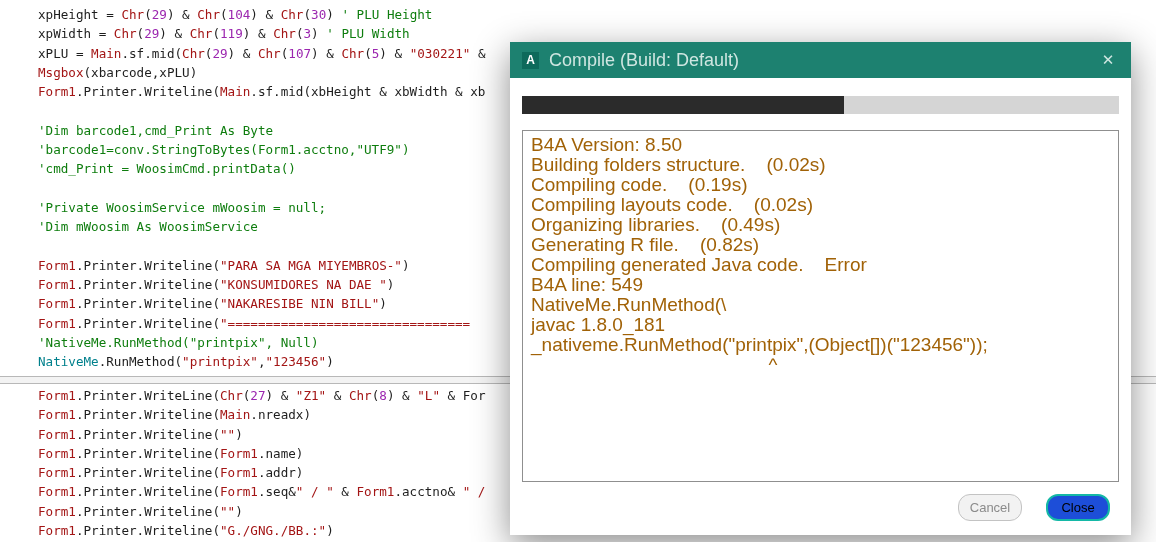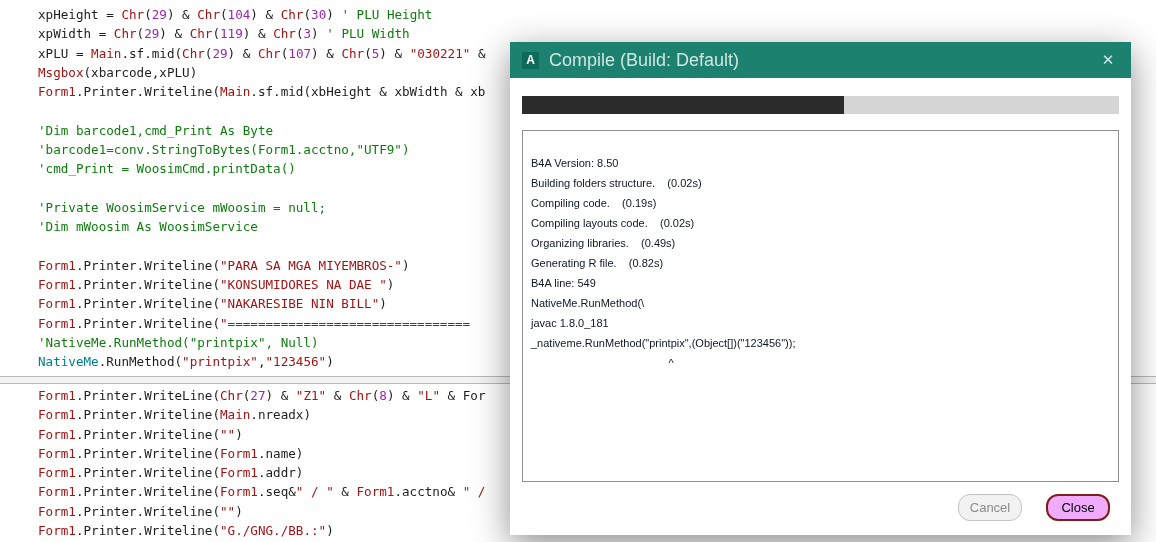--- a/index.html
+++ b/index.html
@@ -44,32 +44,32 @@
     margin-right:10px; flex:0 0 17px;
   }
   .title { color:#cfe6e1; font-size:18px; flex:1 1 auto; }
   .close-x { color:#cfe6e1; font-size:15px; width:22px; text-align:center; cursor:pointer; }
 
   .progress-track { height:18px; margin:18px 12px 0 12px; background:#d5d5d5; }
   .progress-fill  { height:100%; width:0; background:#2b2b2b; }
 
   .log {
     margin:16px 12px 0 12px; height:352px; border:1px solid #8f8f8f;
-    background:#ffffff; padding:22px 8px; overflow:hidden;
-    font-size:11px; color:#0f172a;
+    background:#ffffff; padding:4px 8px; overflow:hidden;
+    font-size:19px; color:#a16207;
   }
   .log-line { line-height:20px; white-space:pre-wrap; word-break:break-word; }
 
   .btn-row { display:flex; justify-content:flex-end; align-items:center; gap:24px; margin:12px 21px 0 0; }
   .btn {
     min-width:64px; height:27px; font-family:"Liberation Sans",sans-serif; font-size:13px;
     display:inline-flex; align-items:center; justify-content:center; cursor:pointer; padding:0 10px;border-radius:12px;
   }
   .btn-cancel { background:#f2f2f2; border:1px solid #c3c3c3; color:#8b8b8b; }
-  .btn-close  { background:#f0abfc; border:2px solid #7f1d1d; color:#000000; }
+  .btn-close  { background:#1d4ed8; border:2px solid #14b8a6; color:#000000; }
 </style>
 </head>
 <body>
 
 <div class="pane-top editor" id="pane-top"><div class="code-line"><span class="tok-k">xpHeight = </span><span class="tok-r">Chr</span><span class="tok-k">(</span><span class="tok-n">29</span><span class="tok-k">) &amp; </span><span class="tok-r">Chr</span><span class="tok-k">(</span><span class="tok-n">104</span><span class="tok-k">) &amp; </span><span class="tok-r">Chr</span><span class="tok-k">(</span><span class="tok-n">30</span><span class="tok-k">) </span><span class="tok-c">' PLU Height</span></div><div class="code-line"><span class="tok-k">xpWidth = </span><span class="tok-r">Chr</span><span class="tok-k">(</span><span class="tok-n">29</span><span class="tok-k">) &amp; </span><span class="tok-r">Chr</span><span class="tok-k">(</span><span class="tok-n">119</span><span class="tok-k">) &amp; </span><span class="tok-r">Chr</span><span class="tok-k">(</span><span class="tok-n">3</span><span class="tok-k">) </span><span class="tok-c">' PLU Width</span></div><div class="code-line"><span class="tok-k">xPLU = </span><span class="tok-r">Main</span><span class="tok-k">.sf.mid(</span><span class="tok-r">Chr</span><span class="tok-k">(</span><span class="tok-n">29</span><span class="tok-k">) &amp; </span><span class="tok-r">Chr</span><span class="tok-k">(</span><span class="tok-n">107</span><span class="tok-k">) &amp; </span><span class="tok-r">Chr</span><span class="tok-k">(</span><span class="tok-n">5</span><span class="tok-k">) &amp; </span><span class="tok-s">"030221"</span><span class="tok-k"> &amp;</span></div><div class="code-line"><span class="tok-r">Msgbox</span><span class="tok-k">(xbarcode,xPLU)</span></div><div class="code-line"><span class="tok-r">Form1</span><span class="tok-k">.Printer.Writeline(</span><span class="tok-r">Main</span><span class="tok-k">.sf.mid(xbHeight &amp; xbWidth &amp; xb</span></div><div class="code-line">&nbsp;</div><div class="code-line"><span class="tok-c">'Dim barcode1,cmd_Print As Byte</span></div><div class="code-line"><span class="tok-c">'barcode1=conv.StringToBytes(Form1.acctno,"UTF9")</span></div><div class="code-line"><span class="tok-c">'cmd_Print = WoosimCmd.printData()</span></div><div class="code-line">&nbsp;</div><div class="code-line"><span class="tok-c">'Private WoosimService mWoosim = null;</span></div><div class="code-line"><span class="tok-c">'Dim mWoosim As WoosimService</span></div><div class="code-line">&nbsp;</div><div class="code-line"><span class="tok-r">Form1</span><span class="tok-k">.Printer.Writeline(</span><span class="tok-s">"PARA SA MGA MIYEMBROS-"</span><span class="tok-k">)</span></div><div class="code-line"><span class="tok-r">Form1</span><span class="tok-k">.Printer.Writeline(</span><span class="tok-s">"KONSUMIDORES NA DAE "</span><span class="tok-k">)</span></div><div class="code-line"><span class="tok-r">Form1</span><span class="tok-k">.Printer.Writeline(</span><span class="tok-s">"NAKARESIBE NIN BILL"</span><span class="tok-k">)</span></div><div class="code-line"><span class="tok-r">Form1</span><span class="tok-k">.Printer.Writeline(</span><span class="tok-s">"================================</span></div><div class="code-line"><span class="tok-c">'NativeMe.RunMethod("printpix", Null)</span></div><div class="code-line"><span class="tok-t">NativeMe</span><span class="tok-k">.RunMethod(</span><span class="tok-s">"printpix"</span><span class="tok-k">,</span><span class="tok-s">"123456"</span><span class="tok-k">)</span></div></div>
 <div class="splitter"></div>
 <div class="pane-bottom editor" id="pane-bottom"><div class="code-line"><span class="tok-r">Form1</span><span class="tok-k">.Printer.WriteLine(</span><span class="tok-r">Chr</span><span class="tok-k">(</span><span class="tok-n">27</span><span class="tok-k">) &amp; </span><span class="tok-s">"Z1"</span><span class="tok-k"> &amp; </span><span class="tok-r">Chr</span><span class="tok-k">(</span><span class="tok-n">8</span><span class="tok-k">) &amp; </span><span class="tok-s">"L"</span><span class="tok-k"> &amp; For</span></div><div class="code-line"><span class="tok-r">Form1</span><span class="tok-k">.Printer.Writeline(</span><span class="tok-r">Main</span><span class="tok-k">.nreadx)</span></div><div class="code-line"><span class="tok-r">Form1</span><span class="tok-k">.Printer.Writeline(</span><span class="tok-s">""</span><span class="tok-k">)</span></div><div class="code-line"><span class="tok-r">Form1</span><span class="tok-k">.Printer.Writeline(</span><span class="tok-r">Form1</span><span class="tok-k">.name)</span></div><div class="code-line"><span class="tok-r">Form1</span><span class="tok-k">.Printer.Writeline(</span><span class="tok-r">Form1</span><span class="tok-k">.addr)</span></div><div class="code-line"><span class="tok-r">Form1</span><span class="tok-k">.Printer.Writeline(</span><span class="tok-r">Form1</span><span class="tok-k">.seq&amp;</span><span class="tok-s">" / "</span><span class="tok-k"> &amp; </span><span class="tok-r">Form1</span><span class="tok-k">.acctno&amp; </span><span class="tok-s">" /</span></div><div class="code-line"><span class="tok-r">Form1</span><span class="tok-k">.Printer.Writeline(</span><span class="tok-s">""</span><span class="tok-k">)</span></div><div class="code-line"><span class="tok-r">Form1</span><span class="tok-k">.Printer.Writeline(</span><span class="tok-s">"G./GNG./BB.:"</span><span class="tok-k">)</span></div></div>
 
 <div class="dialog">
   <div class="titlebar">
@@ -80,20 +80,21 @@
   <div class="progress-track">
     <div class="progress-fill" id="progress-fill" style="width: 54%;"></div>
   </div>
   <div class="log" id="log">
       <div class="log-line">B4A Version: 8.50</div>
       <div class="log-line">Building folders structure.    (0.02s)</div>
       <div class="log-line">Compiling code.    (0.19s)</div>
       <div class="log-line">Compiling layouts code.    (0.02s)</div>
       <div class="log-line">Organizing libraries.    (0.49s)</div>
       <div class="log-line">Generating R file.    (0.82s)</div>
+      <div class="log-line">Compiling generated Java code.    Error</div>
       <div class="log-line">B4A line: 549</div>
       <div class="log-line">NativeMe.RunMethod(\</div>
       <div class="log-line">javac 1.8.0_181</div>
       <div class="log-line">_nativeme.RunMethod("printpix",(Object[])("123456"));</div>
       <div class="log-line">                                             ^</div>
     </div>
   <div class="btn-row">
     <button class="btn btn-cancel">Cancel</button>
     <button class="btn btn-close">Close</button>
   </div>

